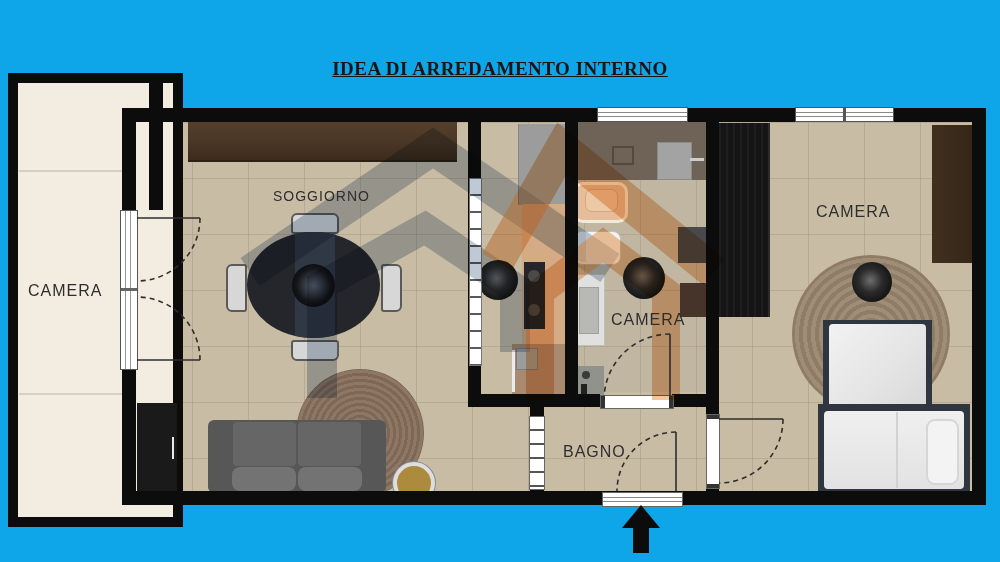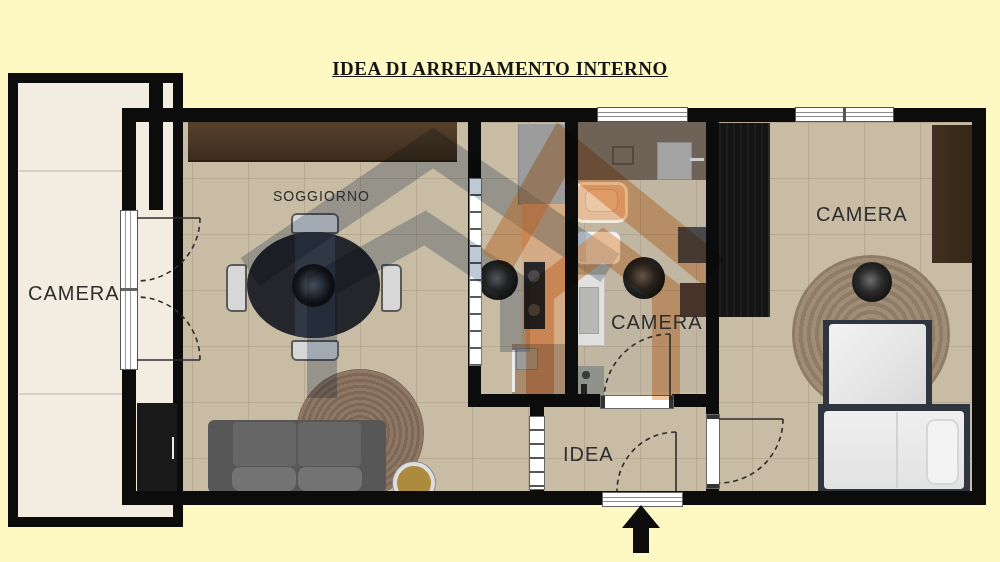--- a/index.html
+++ b/index.html
@@ -1,22 +1,22 @@
 <!DOCTYPE html>
 <html><head>
 <meta charset="utf-8">
 <style>
   html,body{margin:0;padding:0;background:#ffffff;}
-  .stage{position:relative;width:1000px;height:562px;background:#fef9c3;overflow:hidden;
+  .stage{position:relative;width:1000px;height:562px;background:#0ea5e9;overflow:hidden;
          font-family:"Liberation Sans", sans-serif;}
   .abs{position:absolute;}
   .title{left:0;right:0;top:58px;text-align:center;
          font-family:"Liberation Serif", serif;font-weight:bold;font-size:19px;
          letter-spacing:.5px;color:#151515;text-decoration:underline;z-index:9;}
-  .room-label{color:#2e2e2e;font-size:20px;letter-spacing:1px;z-index:8;white-space:nowrap;}
+  .room-label{color:#2e2e2e;font-size:16px;letter-spacing:1px;z-index:8;white-space:nowrap;}
   .wall{background:#0c0c0c;z-index:4;}
   .floor{background-color:#c8bca5;
          background-image:linear-gradient(rgba(120,100,70,.20) 1px, transparent 1px),
                           linear-gradient(90deg, rgba(120,100,70,.20) 1px, transparent 1px);
          background-size:56px 56px;z-index:0;}
   .balcony{background:#f2ece1;border:10px solid #0c0c0c;z-index:1;}
   .balcony-line{background:rgba(90,80,60,.18);z-index:1;}
   .tint{z-index:1;}
   .furn{z-index:3;}
   .glaz{background:#ffffff;border:1px solid #777;z-index:5;}
@@ -163,15 +163,15 @@
       <path d="M719,419 L783,419"></path>
       <path d="M783,419 A64,64 0 0 1 719,483" stroke-dasharray="5,4"></path>
     </g>
     <polygon points="641,505 660,528 649,528 649,553 633,553 633,528 622,528" fill="#0c0c0c"></polygon>
   </svg>
 
   <div class="abs room-label" style="left:273px;top:188px;font-size:14px;">SOGGIORNO</div>
   <div class="abs room-label" style="left:28px;top:282px;">CAMERA</div>
   <div class="abs room-label" style="left:611px;top:311px;">CAMERA</div>
   <div class="abs room-label" style="left:816px;top:203px;">CAMERA</div>
-  <div class="abs room-label" style="left:563px;top:443px;">IDEA</div>
+  <div class="abs room-label" style="left:563px;top:443px;">BAGNO</div>
 
 </div>
 
 </body></html>

